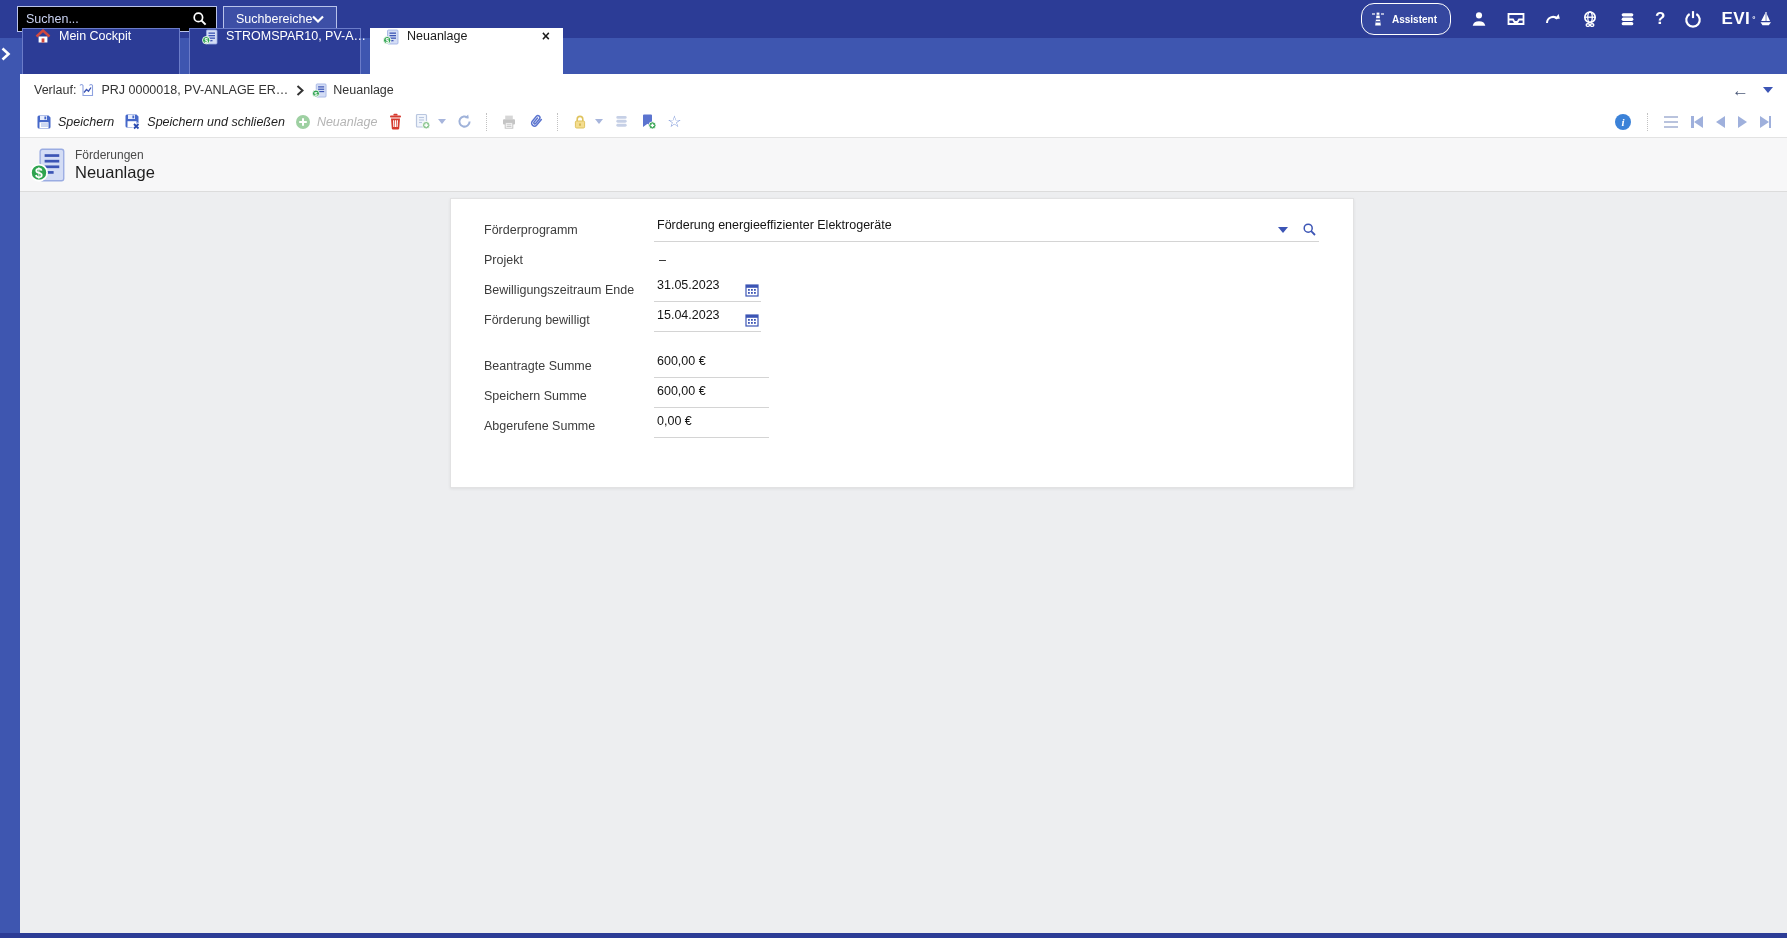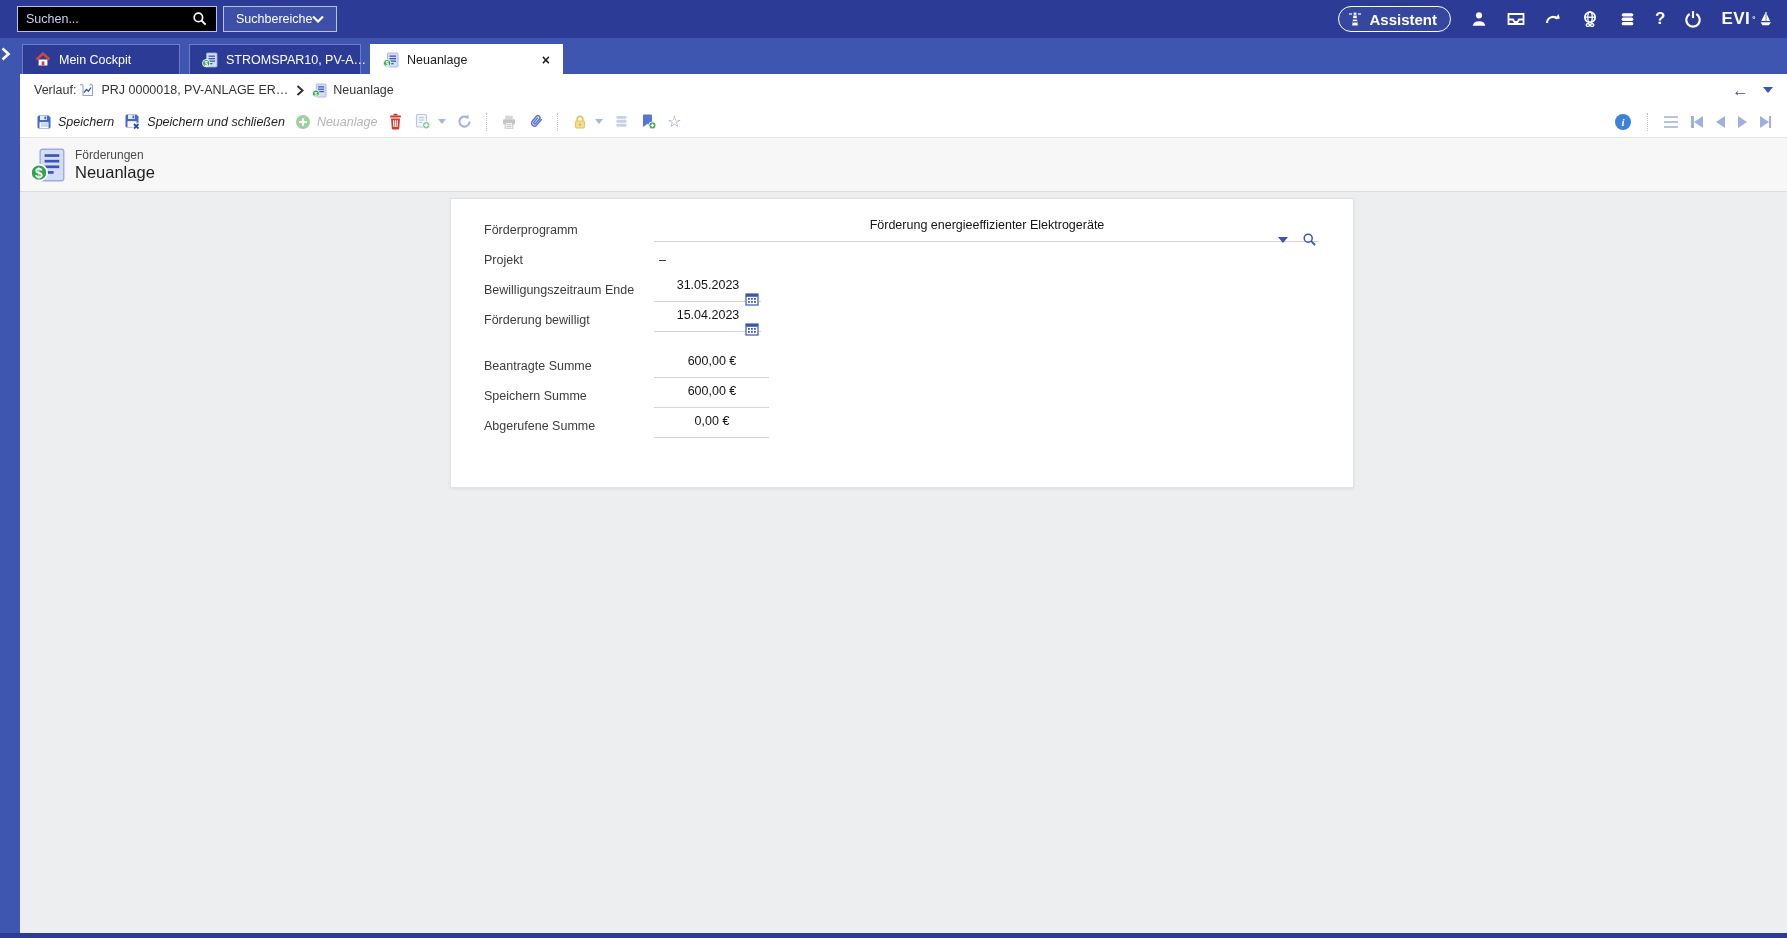--- a/index.html
+++ b/index.html
@@ -6,29 +6,29 @@
   html,body { width:1787px; height:938px; overflow:hidden; }
   body { font-family:"Liberation Sans", sans-serif; background:#edeef0; position:relative; }
 
   
   .topbar { height:38px; background:#2c3c96; display:flex; align-items:center; color:#fff; padding:0 14px 0 17px; }
   .searchbox { width:200px; height:26px; background:#000000; border:1px solid #b9c3ea; display:flex; align-items:center; padding:0 8px; }
   .searchbox input { flex:1; background:transparent; border:none; outline:none; color:#fff; font-size:12.5px; font-family:inherit; }
   .searchbox input::placeholder { color:#c9d1f0; }
   .scopebtn { height:26px; margin-left:6px; background:#3d4fa6; border:1px solid #b9c3ea; color:#fff; display:flex; align-items:center; gap:0; padding:0 12px; font-size:12.5px; cursor:pointer; }
   .topbar-right { margin-left:auto; display:flex; align-items:center; gap:19px; }
-  .assistent-pill { display:flex; align-items:center; gap:7px; border:1px solid #ffffff; border-radius:13px; height:26px; padding:0 13px 0 9px; font-size:15px; font-weight:bold; color:#fff; background:#35479f; cursor:pointer; }
+  .assistent-pill { display:flex; align-items:center; gap:7px; border:1px solid #ffffff; border-radius:13px; height:32px; padding:0 13px 0 9px; font-size:10px; font-weight:bold; color:#fff; background:#35479f; cursor:pointer; }
   .tb-icon { width:18px; height:18px; display:inline-flex; align-items:center; justify-content:center; cursor:pointer; }
   .help-q { font-size:17px; font-weight:bold; color:#fff; cursor:pointer; }
   .brand { display:flex; align-items:center; gap:2px; font-size:17px; font-weight:bold; letter-spacing:.5px; }
   .brand sup { font-size:8px; }
 
   
   .tabbar { height:36px; background:#3e56b0; display:flex; align-items:flex-end; padding-left:22px; }
-  .tab { height:30px; display:flex; align-items:center; gap:8px; padding:0 12px; font-size:12.5px; color:#fff; background:#2c3c96; border:1px solid #6b7cc9; border-bottom:none; margin-right:9px; cursor:pointer; white-space:nowrap; }
+  .tab { height:46px; display:flex; align-items:flex-start; gap:8px; padding:0 12px; font-size:12.5px; color:#fff; background:#2c3c96; border:1px solid #6b7cc9; border-bottom:none; margin-right:9px; cursor:pointer; white-space:nowrap; }
   .tab.active { background:#fff; color:#1b1b1b; border-color:#fff; }
   .tab .close { font-size:14px; font-weight:bold; line-height:1; margin-left:6px; cursor:pointer; }
   .tab.active .close { color:#1b1b1b; }
   .tab-w1 { width:158px; } .tab-w2 { width:172px; } .tab-w3 { width:193px; justify-content:flex-start; }
   .tab-w3 .close { margin-left:auto; }
 
   
   .left-strip { position:absolute; left:0; top:38px; bottom:5px; width:20px; background:#3e56b0; z-index:5; }
   .strip-chevron { display:block; margin:9px auto 0; cursor:pointer; }
   .bottom-strip { position:absolute; left:0; right:0; bottom:0; height:5px; background:#2c3c96; z-index:6; }
@@ -66,21 +66,21 @@
   .pagehead .titles { margin-left:9px; }
   .pagehead .cat { font-size:12px; color:#4a4a4a; }
   .pagehead .title { font-size:16.5px; color:#1e1e1e; margin-top:1px; }
 
   
   .content { position:relative; height:713px; background:#edeef0; }
   .card { position:absolute; left:430px; top:6px; width:904px; height:290px; background:#fff; border:1px solid #e2e2e3; box-shadow:0 1px 3px rgba(0,0,0,.07); padding:16px 0 0 33px; }
   .frow { display:flex; align-items:center; height:30px; font-size:12.5px; }
   .frow .flabel { width:170px; color:#3c3c3c; }
   .fspacer { height:16px; }
-  .field { border-bottom:1px solid #d4d4d4; height:24px; display:flex; align-items:center; padding:0 2px 0 3px; color:#141414;flex-direction:column; }
+  .field { border-bottom:1px solid #d4d4d4; height:24px; display:flex; padding:0 2px 0 3px; color:#141414; }
   .field.lookup { width:665px; }
   .field.date { width:107px; }
   .field.amount { width:115px; }
   .field .val { font-size:12.5px; }
   .field .right { margin-left:auto; display:flex; align-items:center; gap:14px; }
   .lk-caret { width:0; height:0; border-left:5.5px solid transparent; border-right:5.5px solid transparent; border-top:6.5px solid #3c55b5; cursor:pointer; }
   .plain-val { color:#141414; }
   svg { display:block; }
 </style>
 </head>

